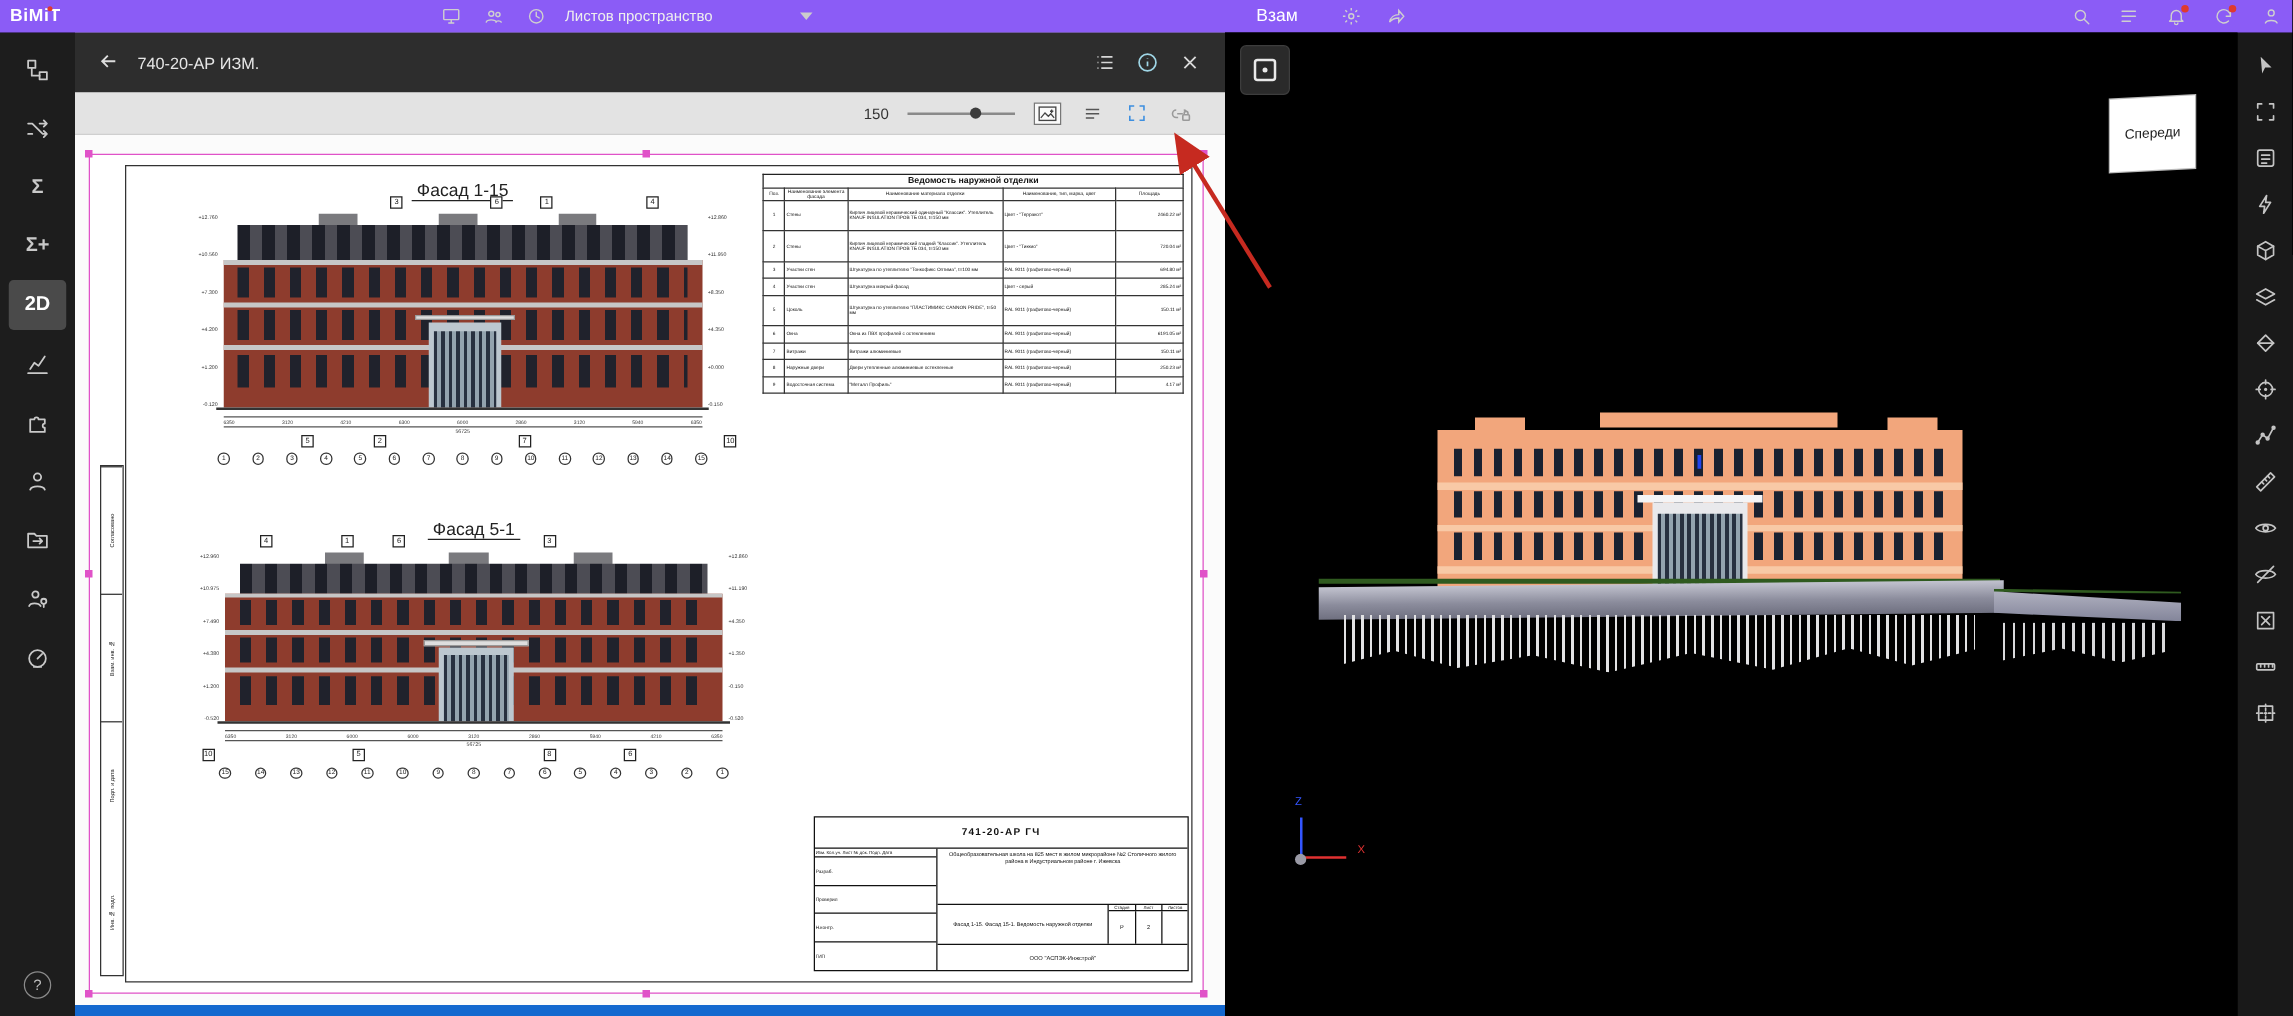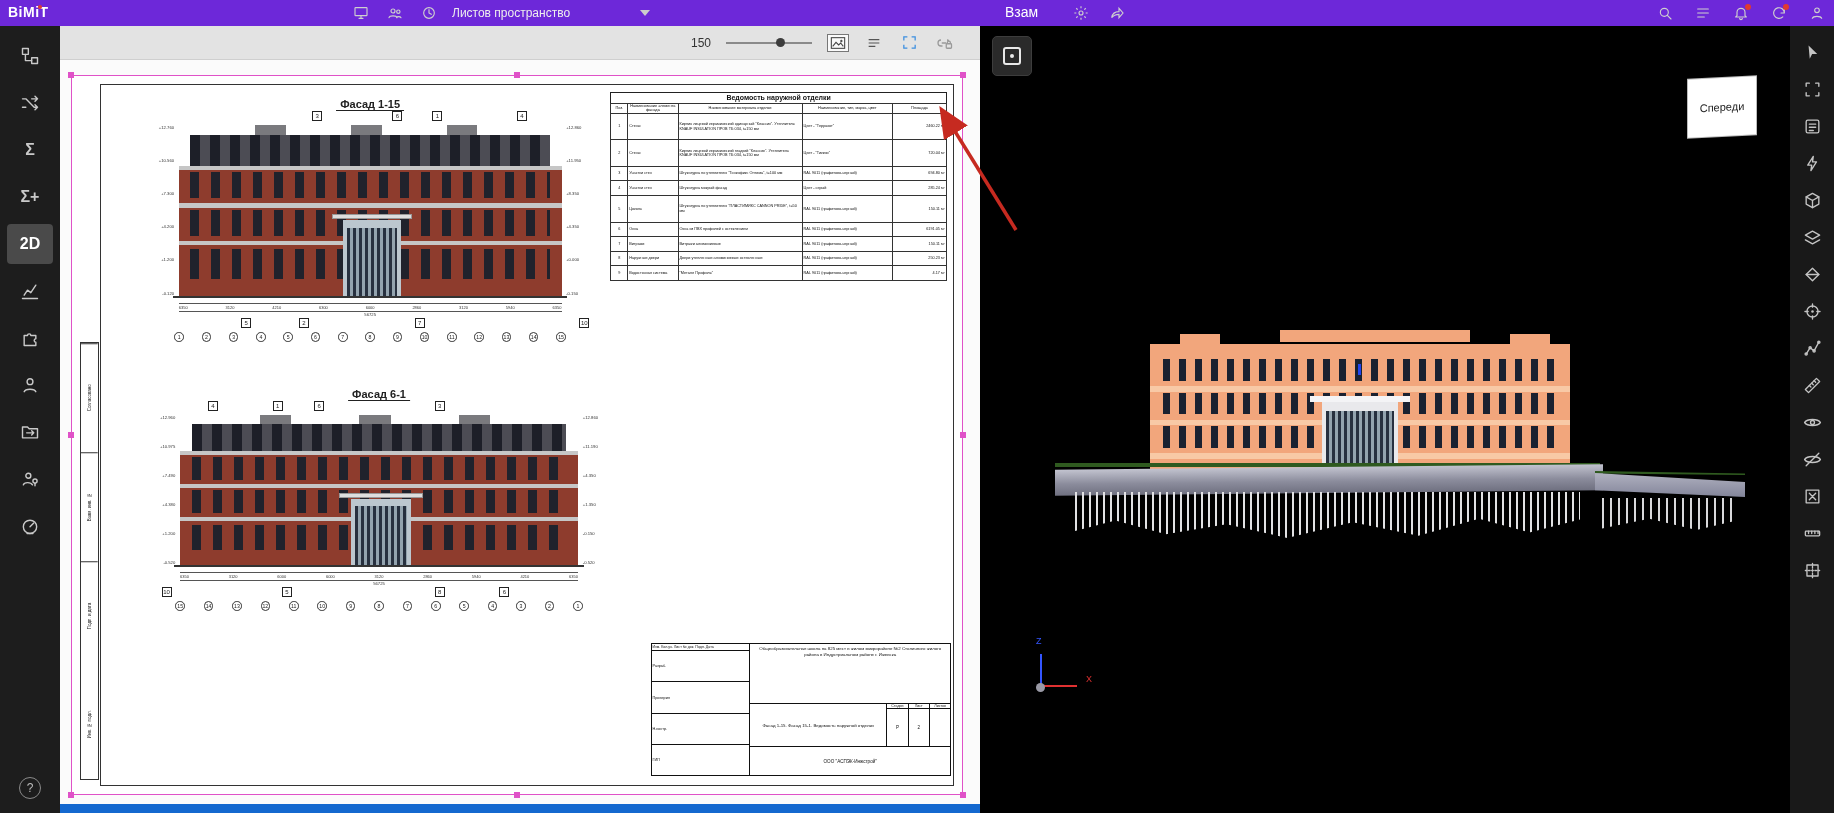--- a/index.html
+++ b/index.html
@@ -1,20 +1,20 @@
 <!DOCTYPE html>
 <html><head>
 <meta charset="utf-8">
 <style>
   *{margin:0;padding:0;box-sizing:border-box}
   html,body{width:1834px;height:813px;overflow:hidden;background:#000;font-family:"Liberation Sans",sans-serif}
   .app{width:1834px;height:813px;display:flex;flex-direction:column;position:relative}
 
   
-  .topbar{flex:0 0 26px;background:#6d28d9;position:relative;color:#ddd}
+  .topbar{flex:0 0 26px;background:#8b5cf6;position:relative;color:#ddd}
   .logo{position:absolute;left:8px;top:4px;font-weight:bold;font-size:14px;color:#fff;letter-spacing:.5px}
   .logo::after{content:"";position:absolute;top:1px;right:7px;width:4px;height:4px;background:#e03a2f;border-radius:50%}
   .tb-left-icons{position:absolute;left:352px;top:4px;display:flex;gap:16px}
   .tb-ic{width:18px;height:18px;display:flex;align-items:center;justify-content:center;color:#cfcfcf;position:relative;cursor:pointer}
   .tb-ic.badged::after{content:"";position:absolute;top:0;right:-1px;width:6px;height:6px;border-radius:50%;background:#e03a2f}
   .tb-space{position:absolute;left:452px;top:0;height:26px;display:flex;align-items:center;gap:70px;font-size:12px;color:#eee;cursor:pointer}
   .caret{width:0;height:0;border-left:5px solid transparent;border-right:5px solid transparent;border-top:6px solid #ccc}
   .tb-title{position:absolute;left:1005px;top:4px;font-size:14px;color:#fff}
   .tb-gear{position:absolute;left:1072px;top:4px}
   .tb-share{position:absolute;left:1108px;top:4px}
@@ -61,21 +61,21 @@
 
   
   .vstrip{position:absolute;left:0.9%;top:37%;width:2.1%;bottom:2%;border:1px solid #333;display:flex;flex-direction:column;background:#fff}
   .vcell{flex:1;border-bottom:1px solid #333;display:flex;align-items:center;justify-content:center;font-size:4.5px;color:#222;writing-mode:vertical-rl;transform:rotate(180deg)}
   .vcell:last-child{border-bottom:none}
 
   
   .facade{position:absolute;color:#222}
   .fac1{left:8.5%;top:3%;width:50%;height:34%}
   .fac2{left:8.5%;top:43.5%;width:52%;height:31%}
-  .f-title{position:absolute;top:0;left:50%;transform:translateX(-50%);font-size:11px;font-weight:bold;border-bottom:1px solid #222;padding:0 4px;white-space:nowrap}
+  .f-title{position:absolute;top:0;left:50%;transform:translateX(-50%);font-size:14px;font-weight:normal;border-bottom:1px solid #222;padding:0 4px;white-space:nowrap}
   .f-markers-top,.f-markers-bottom{position:absolute;left:0;right:0;height:11px}
   .f-markers-top{top:13px}
   .f-markers-bottom{bottom:13px}
   .marker{position:absolute;width:10px;height:10px;border:1px solid #222;background:#fff;font-size:6px;display:flex;align-items:center;justify-content:center}
   .f-building{position:absolute;left:7%;right:7%;top:27px;bottom:46px}
   .f-elev{position:absolute;top:27px;bottom:46px;width:6.4%;display:flex;flex-direction:column;justify-content:space-between;font-size:4.2px;color:#333}
   .f-elev.l{left:0;text-align:right;padding-right:2px}
   .f-elev.r{right:0;text-align:left;padding-left:2px}
   .f-dims{position:absolute;bottom:32px;left:7%;right:7%;display:flex;justify-content:space-between;font-size:4px;color:#333;border-top:1px solid #555;padding-top:1px}
   .f-total{position:absolute;bottom:25px;left:7%;right:7%;text-align:center;font-size:4.2px;color:#333;border-top:1px solid #555}
@@ -300,20 +300,45 @@
             <svg width="20" height="20" viewBox="0 0 24 24" fill="none" stroke="currentColor" stroke-width="1.7" stroke-linecap="round" stroke-linejoin="round">
               <circle cx="12" cy="13" r="8"></circle>
               <path d="M12 13l4.5-4.5M8.5 21h7"></path>
             </svg>
           </div>
         </div>
       <div class="sb-help">?</div>
     </aside>
 
     <section class="panel">
+      <div class="p-head">
+        <span class="back">
+          <svg width="18" height="18" viewBox="0 0 24 24" fill="none" stroke="currentColor" stroke-width="2">
+              <path d="M19 12H5M11 6l-6 6 6 6"></path>
+            </svg>
+        </span>
+        <span>740-20-АР ИЗМ.</span>
+        <span class="spacer"></span>
+        <span class="ph-ic">
+          <svg width="18" height="18" viewBox="0 0 24 24" fill="none" stroke="currentColor" stroke-width="1.8">
+              <path d="M8 6h12M8 12h12M8 18h12M4 6h1M4 12h1M4 18h1"></path>
+            </svg>
+        </span>
+        <span class="ph-ic info">
+          <svg width="18" height="18" viewBox="0 0 24 24" fill="none" stroke="currentColor" stroke-width="1.8">
+              <circle cx="12" cy="12" r="9"></circle>
+              <path d="M12 11v5M12 7.5v.5"></path>
+            </svg>
+        </span>
+        <span class="ph-ic">
+          <svg width="18" height="18" viewBox="0 0 24 24" fill="none" stroke="currentColor" stroke-width="2">
+              <path d="M6 6l12 12M18 6L6 18"></path>
+            </svg>
+        </span>
+      </div>
 
       <div class="p-tools">
         <span class="zoom-val">150</span>
         <span class="slider">
             <span class="thumb"></span>
           </span>
         <span class="tool-btn framed">
           <svg width="16" height="14" viewBox="0 0 24 20" fill="none" stroke="#444" stroke-width="1.6">
               <rect x="2" y="2" width="20" height="16"></rect>
               <path d="M4 15l5-6 4 4 3-3 4 5"></path>
@@ -437,21 +462,21 @@
                 <div class="bubble">10</div>
                 <div class="bubble">11</div>
                 <div class="bubble">12</div>
                 <div class="bubble">13</div>
                 <div class="bubble">14</div>
                 <div class="bubble">15</div>
               </div>
           </div>
 
           <div class="facade fac2">
-            <div class="f-title">Фасад 6-1</div>
+            <div class="f-title">Фасад 5-1</div>
             <div class="f-markers-top">
                 <div class="marker" style="left: 13%;">4</div>
                 <div class="marker" style="left: 27%;">1</div>
                 <div class="marker" style="left: 36%;">6</div>
                 <div class="marker" style="left: 62%;">3</div>
               </div>
             <div class="f-elev l">
                 <span>+12.960</span>
                 <span>+10.975</span>
                 <span>+7.490</span>
@@ -603,20 +628,21 @@
                     <td class="">Водосточная система</td>
                     <td class="">"Металл Профиль"</td>
                     <td class="">RAL 9011 (графитово-черный)</td>
                     <td class="r">4.17 м²</td>
                   </tr>
                 </tbody>
             </table>
           </div>
 
           <div class="tblock">
+            <div class="tb-code">741-20-АР ГЧ</div>
             <div class="tb-mid">
               <div class="tb-left">
                 <div class="tb-hcells" id="tb-hcells">Изм.  Кол.уч.  Лист  № док.  Подп.  Дата</div>
                 <div id="tb-roles" style="flex:1;display:flex;flex-direction:column">
                     <div class="tb-role">Разраб.</div>
                     <div class="tb-role">Проверил</div>
                     <div class="tb-role">Н.контр.</div>
                     <div class="tb-role">ГИП</div>
                   </div>
               </div>

